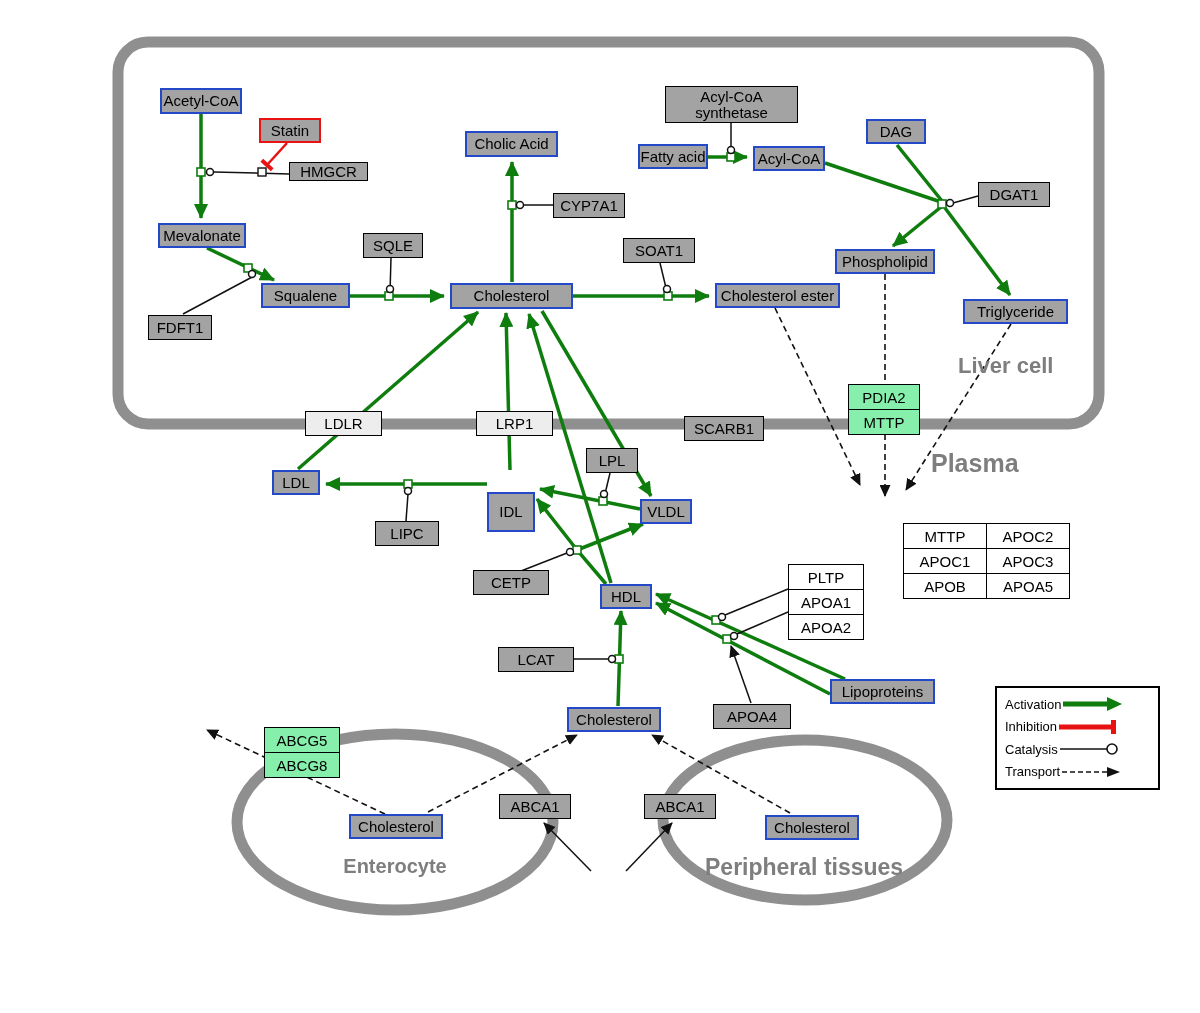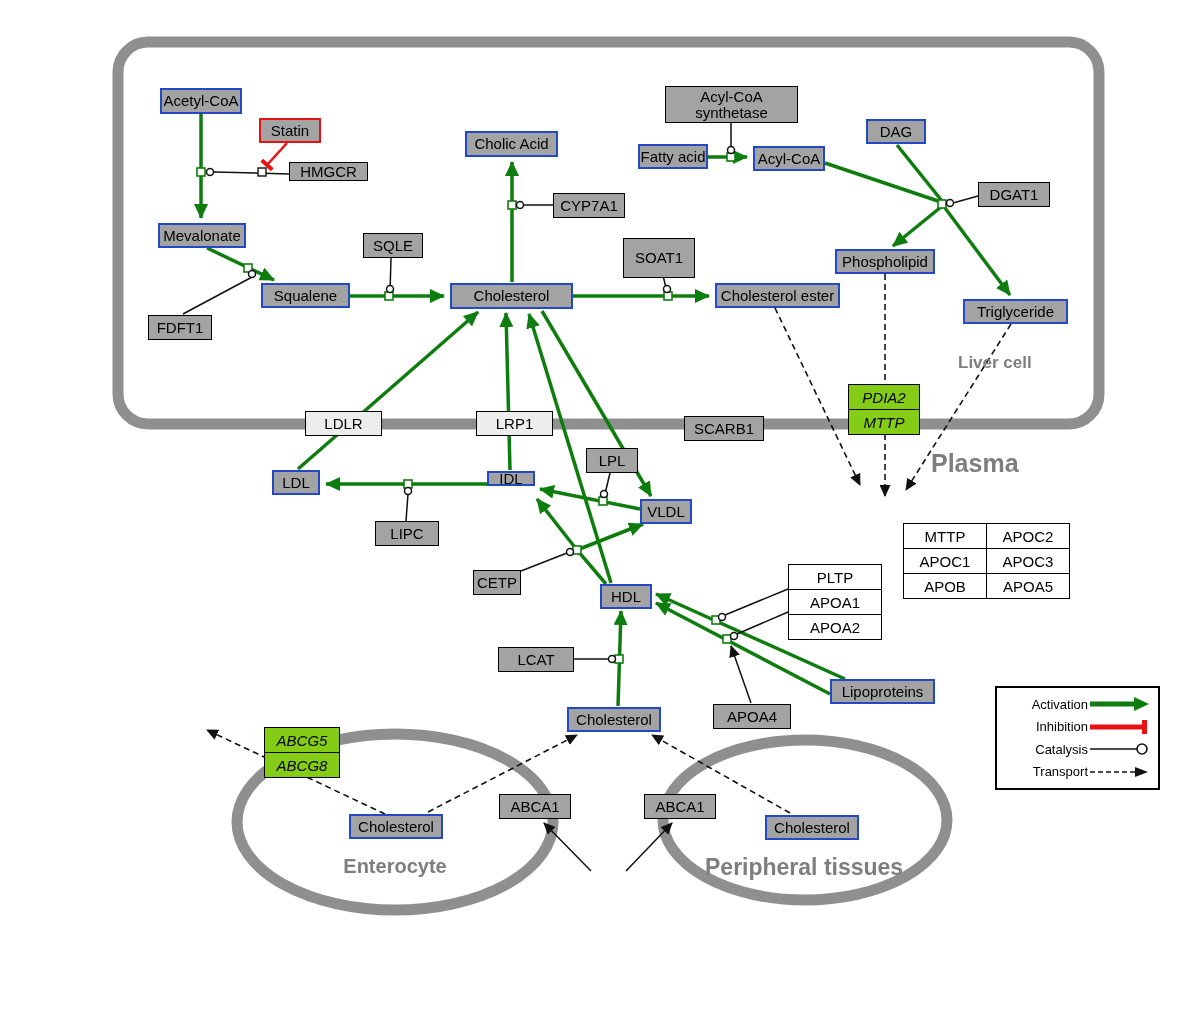--- a/index.html
+++ b/index.html
@@ -24,30 +24,30 @@
         align-items:center;justify-content:center;text-align:center;
         font-size:15px;color:#000;line-height:1.05;}
   .met{border:2px solid var(--blue);}
   .enz{border:1px solid #000;}
   .drug{border:2px solid var(--red);}
   .grayfill{background:#ededed;}
   .stack{position:absolute;box-sizing:border-box;}
   .stack .cell{box-sizing:border-box;border:1px solid #000;margin-top:-1px;background:#fff;
         height:26px;display:flex;align-items:center;justify-content:center;font-size:15px;}
   .stack .cell:first-child{margin-top:0;}
-  .stack.grayfill .cell{background:#84cc16;font-style:italic;}
+  .stack.grayfill .cell{background:#86efac;}
   table.apo{position:absolute;border-collapse:collapse;background:#fff;}
   table.apo td{border:1px solid #000;width:82px;height:24px;text-align:center;
         font-size:15px;padding:0;}
   .comp-label{position:absolute;color:#7e7e7e;font-weight:bold;}
   
   .legend{position:absolute;left:995px;top:686px;width:165px;height:104px;border:2.5px solid #000;
         background:#fff;box-sizing:border-box;padding:5px 8px;display:flex;
         flex-direction:column;justify-content:space-between;}
-  .legend-row{display:flex;align-items:center;justify-content:flex-end;height:22px;}
+  .legend-row{display:flex;align-items:center;justify-content:flex-start;height:22px;}
   .legend-row span{font-size:13px;color:#000;}
 </style>
 </head>
 <body>
 
 <div id="stage">
 
 <svg width="1200" height="1013" viewBox="0 0 1200 1013">
   <defs>
     <marker id="ag" markerUnits="userSpaceOnUse" markerWidth="16" markerHeight="14" refX="14" refY="7" orient="auto">
@@ -147,60 +147,60 @@
 <div class="node met" style="left:261px;top:283px;width:89px;height:25px">Squalene</div>
 <div class="node met" style="left:465px;top:131px;width:93px;height:26px">Cholic Acid</div>
 <div class="node met" style="left:450px;top:283px;width:123px;height:26px">Cholesterol</div>
 <div class="node met" style="left:715px;top:283px;width:125px;height:25px">Cholesterol ester</div>
 <div class="node met" style="left:638px;top:144px;width:70px;height:25px">Fatty acid</div>
 <div class="node met" style="left:753px;top:146px;width:72px;height:25px">Acyl-CoA</div>
 <div class="node met" style="left:866px;top:119px;width:60px;height:25px">DAG</div>
 <div class="node met" style="left:835px;top:249px;width:100px;height:25px">Phospholipid</div>
 <div class="node met" style="left:963px;top:299px;width:105px;height:25px">Triglyceride</div>
 <div class="node met" style="left:272px;top:470px;width:48px;height:25px">LDL</div>
-<div class="node met" style="left:487px;top:471px;width:48px;height:15px">IDL</div>
+<div class="node met" style="left:487px;top:492px;width:48px;height:40px">IDL</div>
 <div class="node met" style="left:640px;top:499px;width:52px;height:25px">VLDL</div>
 <div class="node met" style="left:600px;top:584px;width:52px;height:25px">HDL</div>
 <div class="node met" style="left:830px;top:679px;width:105px;height:25px">Lipoproteins</div>
 <div class="node met" style="left:567px;top:707px;width:94px;height:25px">Cholesterol</div>
 <div class="node met" style="left:349px;top:814px;width:94px;height:25px">Cholesterol</div>
 <div class="node met" style="left:765px;top:815px;width:94px;height:25px">Cholesterol</div>
 
 <div class="node drug" style="left:259px;top:118px;width:62px;height:25px">Statin</div>
 
 <div class="node enz" style="left:289px;top:162px;width:79px;height:19px">HMGCR</div>
 <div class="node enz" style="left:148px;top:315px;width:64px;height:25px">FDFT1</div>
 <div class="node enz" style="left:363px;top:233px;width:60px;height:25px">SQLE</div>
 <div class="node enz" style="left:553px;top:193px;width:72px;height:25px">CYP7A1</div>
-<div class="node enz" style="left:623px;top:238px;width:72px;height:40px">SOAT1</div>
+<div class="node enz" style="left:623px;top:238px;width:72px;height:25px">SOAT1</div>
 <div class="node enz" style="left:665px;top:86px;width:133px;height:37px;flex-direction:column">
   <span>Acyl-CoA</span>
   <span>synthetase</span>
 </div>
 <div class="node enz" style="left:978px;top:182px;width:72px;height:25px">DGAT1</div>
 <div class="node enz grayfill" style="left:305px;top:411px;width:77px;height:25px">LDLR</div>
 <div class="node enz grayfill" style="left:476px;top:411px;width:77px;height:25px">LRP1</div>
 <div class="node enz" style="left:684px;top:416px;width:80px;height:25px">SCARB1</div>
 <div class="node enz" style="left:375px;top:521px;width:64px;height:25px">LIPC</div>
 <div class="node enz" style="left:586px;top:448px;width:52px;height:25px">LPL</div>
-<div class="node enz" style="left:473px;top:570px;width:48px;height:25px">CETP</div>
+<div class="node enz" style="left:473px;top:570px;width:76px;height:25px">CETP</div>
 <div class="node enz" style="left:498px;top:647px;width:76px;height:25px">LCAT</div>
 <div class="node enz" style="left:713px;top:704px;width:78px;height:25px">APOA4</div>
 <div class="node enz" style="left:499px;top:794px;width:72px;height:25px">ABCA1</div>
 <div class="node enz" style="left:644px;top:794px;width:72px;height:25px">ABCA1</div>
 
 <div class="stack grayfill" style="left:848px;top:384px;width:72px">
   <div class="cell">PDIA2</div>
   <div class="cell">MTTP</div>
 </div>
 <div class="stack grayfill" style="left:264px;top:727px;width:76px">
   <div class="cell">ABCG5</div>
   <div class="cell">ABCG8</div>
 </div>
-<div class="stack" style="left:788px;top:564px;width:94px">
+<div class="stack" style="left:788px;top:564px;width:76px">
   <div class="cell">PLTP</div>
   <div class="cell">APOA1</div>
   <div class="cell">APOA2</div>
 </div>
 
 <table class="apo" style="left:903px;top:523px">
   <tbody>
         <tr>
     <td>MTTP</td>
     <td>APOC2</td>
@@ -209,21 +209,21 @@
     <td>APOC1</td>
     <td>APOC3</td>
   </tr>
   <tr>
     <td>APOB</td>
     <td>APOA5</td>
   </tr>
 </tbody>
     </table>
 
-<div class="comp-label" style="left:958px;top:353px;font-size:17px">Liver cell</div>
+<div class="comp-label" style="left:958px;top:353px;font-size:22px">Liver cell</div>
 <div class="comp-label" style="left:931px;top:449px;font-size:25px">Plasma</div>
 <div class="comp-label" style="left:330px;top:855px;width:130px;text-align:center;font-size:20px">Enterocyte</div>
 <div class="comp-label" style="left:705px;top:854px;width:200px;font-size:23px">Peripheral tissues</div>
 
 <div class="legend">
   <div class="legend-row">
     <span>Activation</span>
     <svg width="62" height="16" style="position:static">
       <line x1="2" y1="8" x2="46" y2="8" stroke="var(--green)" stroke-width="5"></line>
       <path d="M46,1 L61,8 L46,15 Z" fill="var(--green)"></path>

